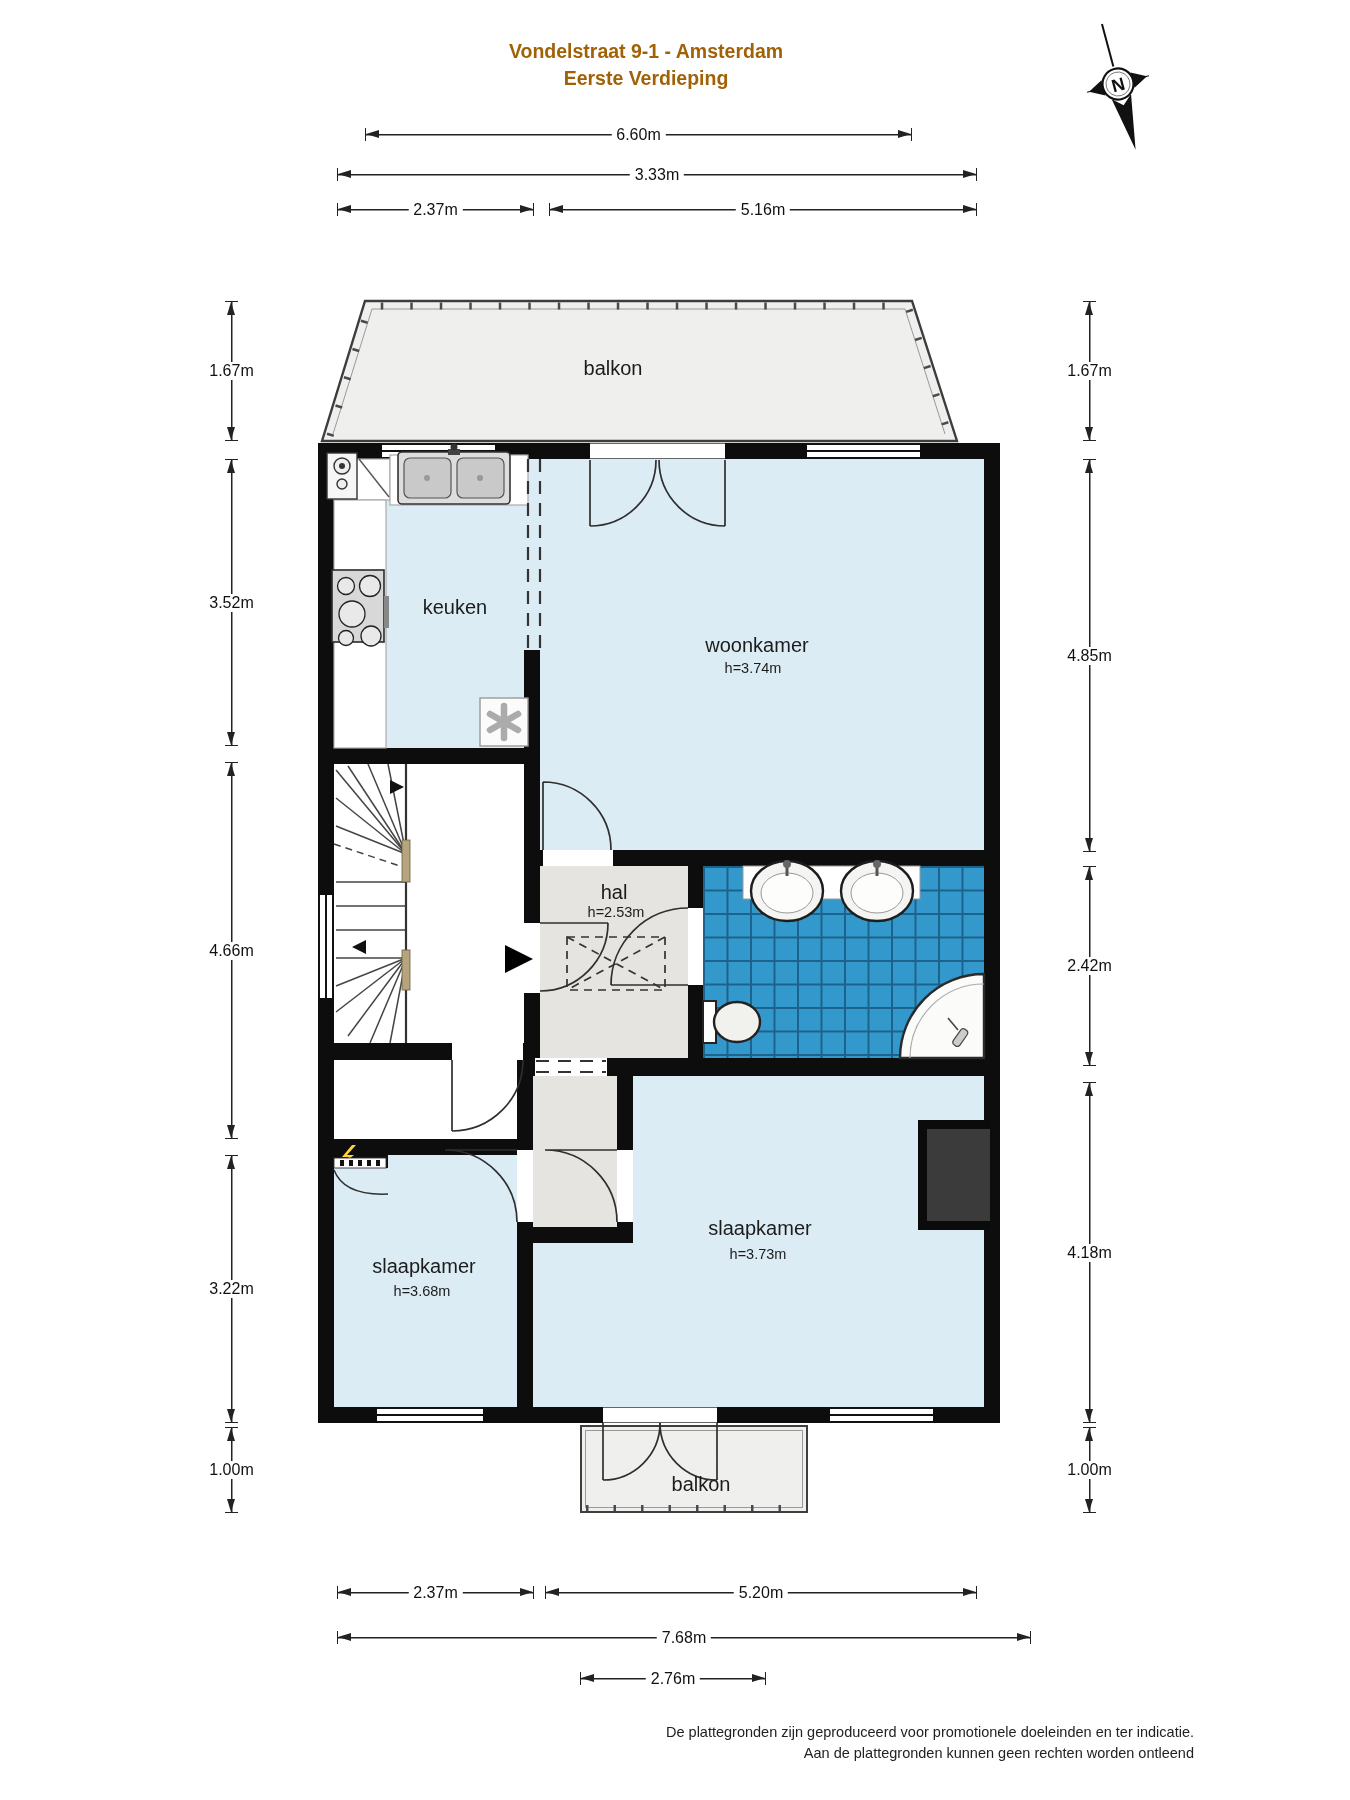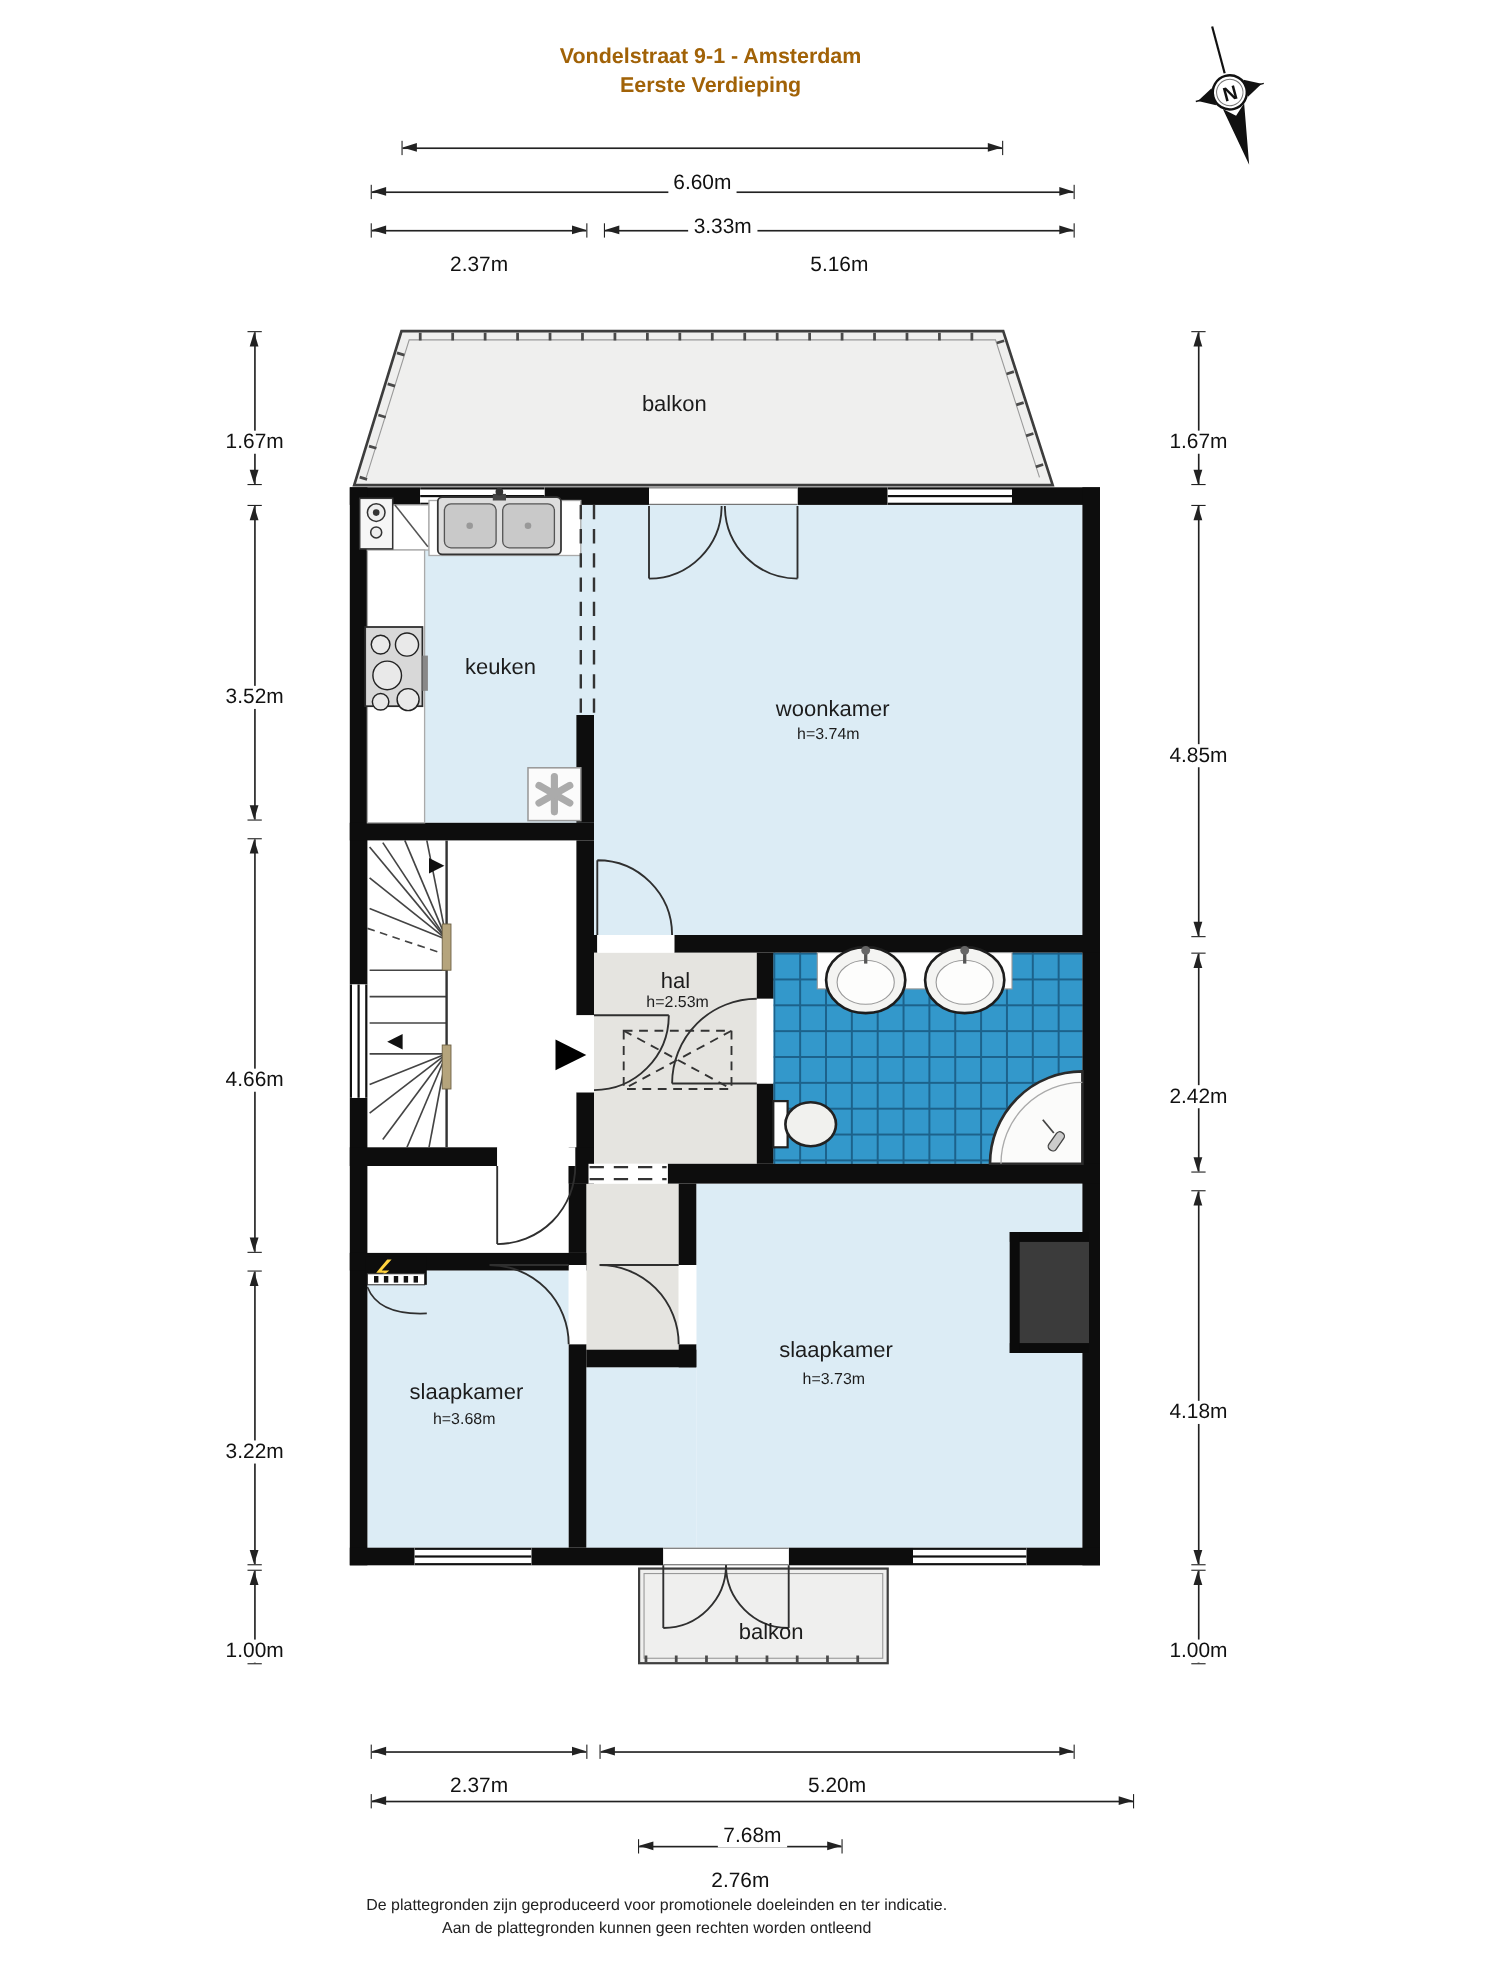--- a/index.html
+++ b/index.html
@@ -35,29 +35,29 @@
         border-top:4.5px solid transparent;border-bottom:4.5px solid transparent;border-right:13px solid #222;}
   .hdim::after{content:"";position:absolute;right:0;top:50%;margin-top:-4.5px;width:0;height:0;
         border-top:4.5px solid transparent;border-bottom:4.5px solid transparent;border-left:13px solid #222;}
   .vdim{position:absolute;width:13px;border-top:1.8px solid #222;border-bottom:1.8px solid #222;
         background:linear-gradient(#222,#222) center/1.5px 100% no-repeat;box-sizing:border-box;}
   .vdim::before{content:"";position:absolute;top:0;left:50%;margin-left:-4.5px;width:0;height:0;
         border-left:4.5px solid transparent;border-right:4.5px solid transparent;border-bottom:13px solid #222;}
   .vdim::after{content:"";position:absolute;bottom:0;left:50%;margin-left:-4.5px;width:0;height:0;
         border-left:4.5px solid transparent;border-right:4.5px solid transparent;border-top:13px solid #222;}
   .dlabel{position:absolute;left:50%;top:50%;transform:translate(-50%,-50%);background:#fff;
-        padding:1px 5px;font-size:19px;line-height:1;color:#111;white-space:nowrap;z-index:6;margin-top:31px;}
+        padding:1px 5px;font-size:16px;line-height:1;color:#111;white-space:nowrap;z-index:6;}
   
   .title{position:absolute;left:0;top:38px;width:1292px;text-align:center;font-weight:bold;
         font-size:19.5px;line-height:27px;color:#a16207;}
   .rlabel{position:absolute;transform:translate(-50%,-50%);font-size:20px;color:#1c1c1c;
         white-space:nowrap;z-index:5;line-height:1;}
   .rsub{position:absolute;transform:translate(-50%,-50%);font-size:14.5px;color:#1c1c1c;
         white-space:nowrap;z-index:5;line-height:1;}
-  .footer{position:absolute;left:0;top:1722px;width:1194px;text-align:center;font-size:14.5px;
+  .footer{position:absolute;left:0;top:1722px;width:1194px;text-align:right;font-size:14.5px;
         line-height:21px;color:#222;}
   svg.overlay{position:absolute;left:0;top:0;z-index:4;pointer-events:none;}
   .lv1{z-index:1}.lv2{z-index:2}.lv3{z-index:3}
 </style>
 </head>
 <body>
 
 <div id="plan">
 
   <div class="title">

